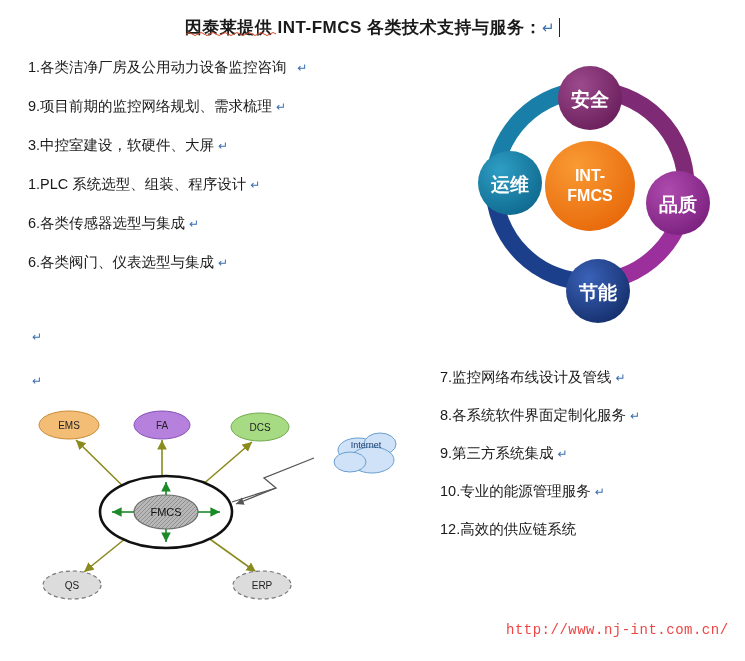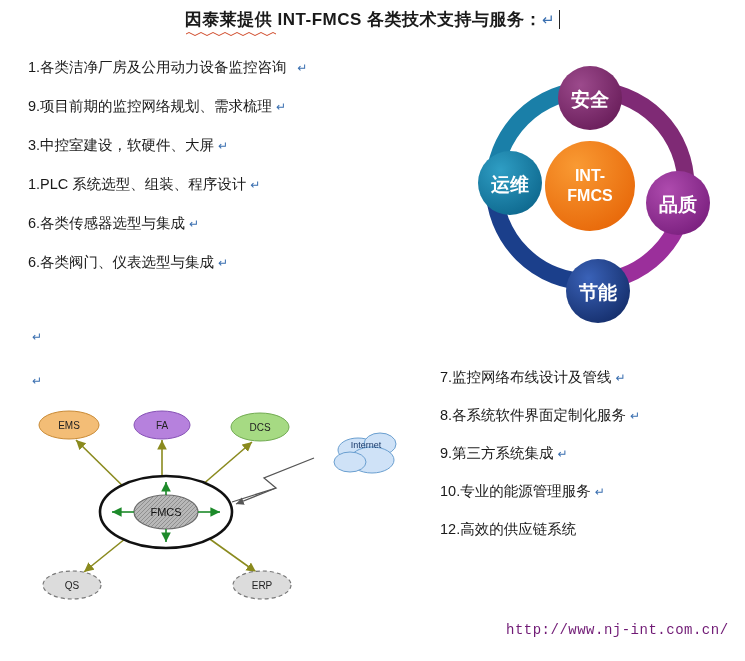--- a/index.html
+++ b/index.html
@@ -12,21 +12,21 @@
     height: 661px;
     position: relative;
     font-family: "Liberation Sans", sans-serif;
     overflow: hidden;
     color: #1a1a1a;
   }
 
   
   #title {
     position: absolute;
-    top: 8px;
+    top: 16px;
     left: 0;
     width: 745px;
     text-align: center;
     font-size: 17px;
     font-weight: bold;
     letter-spacing: 0.5px;
     white-space: nowrap;
   }
   #title .pilcrow {
     font-weight: normal;
@@ -109,21 +109,21 @@
     height: 220px;
   }
 
   
   #url {
     position: absolute;
     left: 506px;
     top: 622px;
     font-family: "Liberation Mono", monospace;
     font-size: 14px;
-    color: #701a75;
+    color: #ef4444;
     letter-spacing: 0.5px;
   }
 </style>
 </head>
 <body>
 
 <div id="title">
   <span>因泰莱提供 INT-FMCS 各类技术支持与服务：</span><span class="pilcrow">↵</span><span class="caret"></span>
 </div>
 <div id="title-underline">

